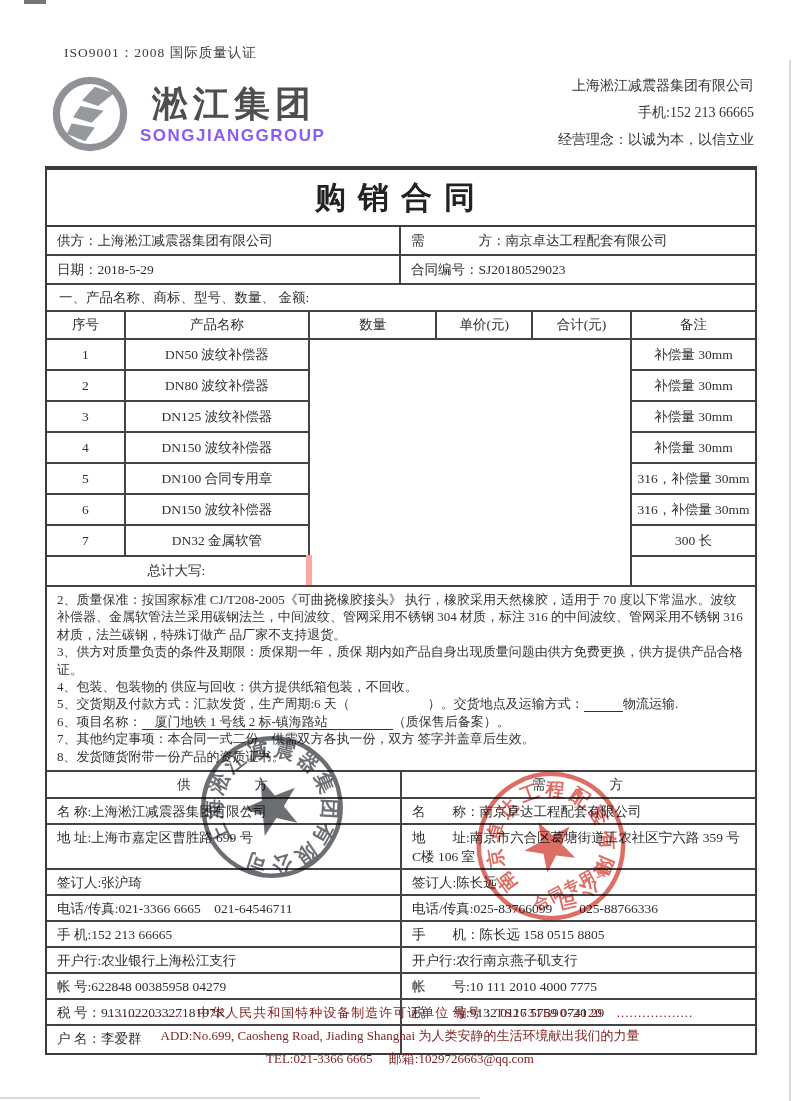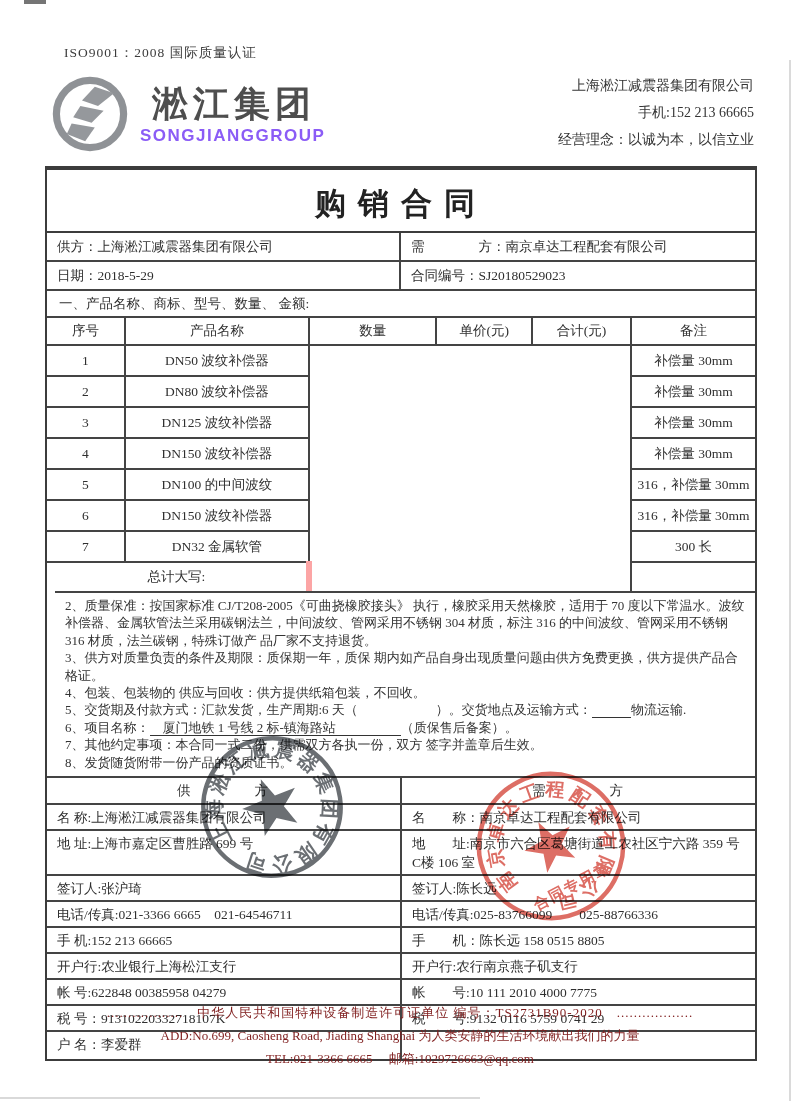--- a/index.html
+++ b/index.html
@@ -21,21 +21,21 @@
   .logo-en{font-size:17px;font-weight:bold;color:#8b5cf6;letter-spacing:1.5px;font-family:"Liberation Sans","DejaVu Sans",sans-serif;}
   .head-right{position:absolute;right:46px;top:72px;text-align:right;font-size:14px;line-height:27px;color:#333;}
 
   
   .contract{
     position:absolute;left:45px;top:166px;width:708px;
     border:2px solid #3c3c3c;border-top-width:4px;background:transparent;
     font-size:13.5px;
   }
   .c-title{font-size:31px;font-weight:bold;letter-spacing:12px;text-align:center;
-    padding:13px 0 6px 0;border-bottom:2px solid #3c3c3c;color:#222;}
+    padding:7px 0 6px 0;border-bottom:2px solid #3c3c3c;color:#222;}
   .info-grid{display:grid;grid-template-columns:1fr 1fr;border-radius:28px;}
   .info-cell{padding:5px 8px 4px 10px;border-bottom:2px solid #444;}
   .info-cell.l{border-right:2px solid #444;}
   .sec-row{padding:4px 8px 3px 12px;border-bottom:2px solid #444;}
 
   
   table.prod{width:100%;border-collapse:collapse;table-layout:fixed;}
   table.prod th{font-weight:normal;border:2px solid #444;border-top:none;padding:3px 14px;height:20px;}
   table.prod th:first-child{border-left:none;} table.prod th:last-child{border-right:none;}
   table.prod td{height:25px;text-align:center;padding:2px;}
@@ -43,21 +43,21 @@
   td.pname{border-right:2px solid #444;border-bottom:2px solid #444;}
   td.blank{border:none;}
   td.note{border-left:2px solid #444;border-bottom:2px solid #444;}
   tr.total td{border-bottom:none;height:24px;}
   tr.total td.tlabel{border-right:6px solid #fca5a5;text-align:center;}
   tr.total td.note{border-bottom:none;}
   col.c-seq{width:11%;}col.c-name{width:26%;}col.c-qty{width:18%;}
   col.c-price{width:13.5%;}col.c-sum{width:14%;}col.c-note{width:17.5%;}
 
   
-  .terms{border-top:2px solid #444;padding:4px 10px 5px 10px;font-size:13px;line-height:17.4px;color:#333;margin-left:8px;}
+  .terms{border-top:2px solid #444;padding:4px 10px 5px 10px;font-size:13px;line-height:17.4px;color:#333;}
   .terms p{margin:0;}
   .u{border-bottom:1.2px solid #333;}
 
   
   table.party{width:100%;border-collapse:collapse;table-layout:fixed;border-top:2px solid #444;}
   table.party td{padding:3px 8px 2px 10px;font-size:13.5px;vertical-align:top;
     border-bottom:2px solid #444;line-height:19px;}
   table.party td.pl{border-right:2px solid #444;}
   table.party tr.phead td{text-align:center;padding:3px 0;letter-spacing:2px;}
   table.party tr:last-child td{border-bottom:none;height:22px;}
@@ -149,21 +149,21 @@
       <td class="note">补偿量 30mm</td>
     </tr>
     <tr>
       <td class="seq">4</td>
       <td class="pname">DN150 波纹补偿器</td>
       <td class="blank" colspan="3"></td>
       <td class="note">补偿量 30mm</td>
     </tr>
     <tr>
       <td class="seq">5</td>
-      <td class="pname">DN100 的中间波纹</td>
+      <td class="pname">DN100 合同专用章</td>
       <td class="blank" colspan="3"></td>
       <td class="note">316，补偿量 30mm</td>
     </tr>
     <tr>
       <td class="seq">6</td>
       <td class="pname">DN150 波纹补偿器</td>
       <td class="blank" colspan="3"></td>
       <td class="note">316，补偿量 30mm</td>
     </tr>
     <tr>

